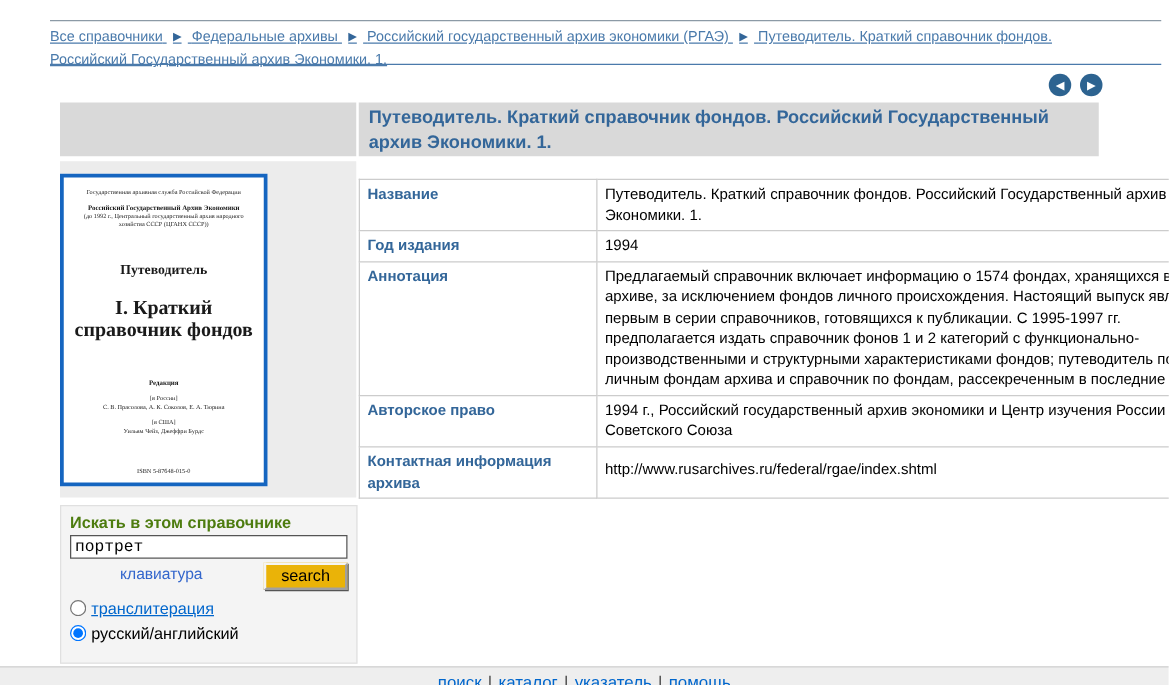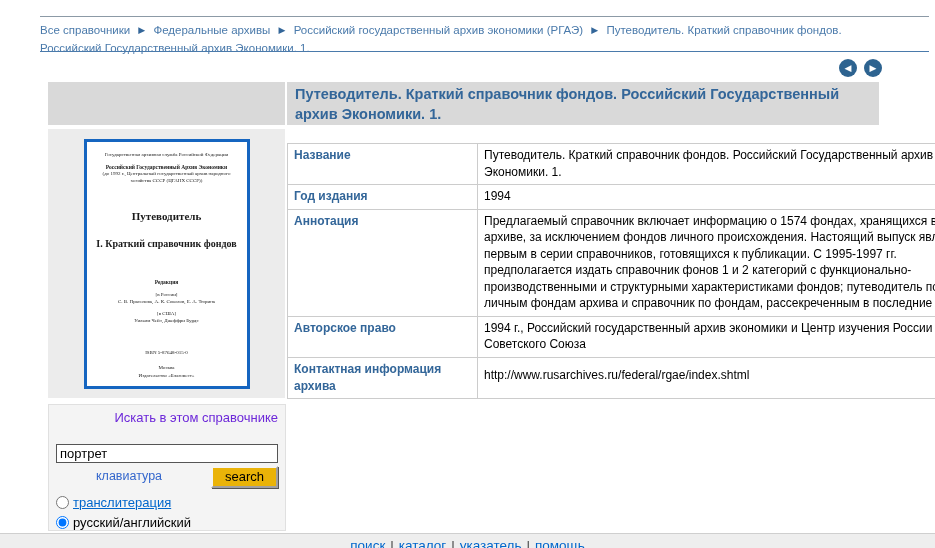--- a/index.html
+++ b/index.html
@@ -5,59 +5,59 @@
   * { box-sizing: border-box; }
   html, body { margin:0; padding:0; }
   body {
     width:935px; height:548px; overflow:hidden; position:relative;
     background:#ffffff; font-family:"Liberation Sans", sans-serif;
   }
   
   .top-rule { position:absolute; left:40px; right:6px; top:16px; border-top:1px solid #8c9aa6; }
   .breadcrumb {
     position:absolute; left:40px; top:21px; width:862px;
-    font-size:11.5px; line-height:1.6; color:#4a7aab;
+    font-size:11.5px; line-height:1.6; color:#4a7aab;text-decoration:underline;
   }
   .breadcrumb .crumb { color:#4a7aab; text-decoration:none; cursor:pointer; }
   .crumb-sep { color:#336699; font-size:9px; padding:0 5px; vertical-align:1px; }
   .breadcrumb-rule { position:absolute; left:40px; right:6px; top:51px; border-top:1px solid #4a7aab; }
 
   
   .nav-arrows { position:absolute; top:59px; left:839px; display:flex; gap:7px; }
   .nav-btn {
     width:18px; height:18px; border-radius:50%; background:#2d6390; color:#fff;
     display:flex; align-items:center; justify-content:center;
     font-size:9px; line-height:1; cursor:pointer; user-select:none;
   }
 
   
   .left-header-block { position:absolute; left:48px; top:82px; width:237px; height:43px; background:#d9d9d9; }
   .cover-panel {
     position:absolute; left:48px; top:129px; width:237px; height:269px; background:#ececec;
-    display:flex; align-items:center; justify-content:center;
+    display:flex; align-items:center; 
   }
   .book {
     width:166px; height:250px; background:#ffffff; border:3px solid #1565c0;
     text-align:center; color:#1a1a1a; font-family:"Liberation Serif", serif;
     padding:10px 7px 6px; overflow:hidden;
   }
   .bk-t  { font-size:5px;  line-height:1.3; }
   .bk-b  { font-size:5.5px; font-weight:bold; line-height:1.3; }
   .bk-title { font-size:11px; font-weight:bold; margin-top:26px; }
-  .bk-subtitle { font-size:10px; font-weight:bold; margin-top:16px; }
+  .bk-subtitle { font-size:16px; font-weight:bold; margin-top:16px; }
   .mt2{margin-top:2px;} .mt6{margin-top:6px;} .mt8{margin-top:8px;} .mt30{margin-top:30px;} .mt26{margin-top:26px;}
 
   
   .search-panel {
     position:absolute; left:48px; top:404px; width:238px; height:127px;
     background:#f4f4f4; border:1px solid #e0e0e0; padding:5px 7px 0;
   }
-  .search-heading { text-align:right; color:#6d28d9; font-weight:normal; font-size:13px; }
+  .search-heading { text-align:left; color:#4d7c0f; font-weight:bold; font-size:13px; }
   .search-input {
-    width:100%; margin-top:19px; font-size:13px; font-family:Liberation Sans, sans-serif;
+    width:100%; margin-top:3px; font-size:13px; font-family:Liberation Mono, monospace;
     border:1px solid #555; background:#fff; padding:1px 3px; height:19px;
   }
   .search-mid { margin-top:3px; height:24px; }
   .keyboard-link { color:#3366cc; font-size:12.5px; text-decoration:none; margin-left:40px; cursor:pointer;text-align:center; }
   .search-btn {
     float:right; font-size:13px; font-family:"Liberation Sans", sans-serif;
     padding:1px 12px 2px; background:#eab308; border:2px outset #f5f4f2;
     box-shadow:1px 1px 0 #555; cursor:pointer;
   }
   .radio-line { margin-top:5px; font-size:13px; color:#000; display:flex; align-items:center; gap:4px; }

